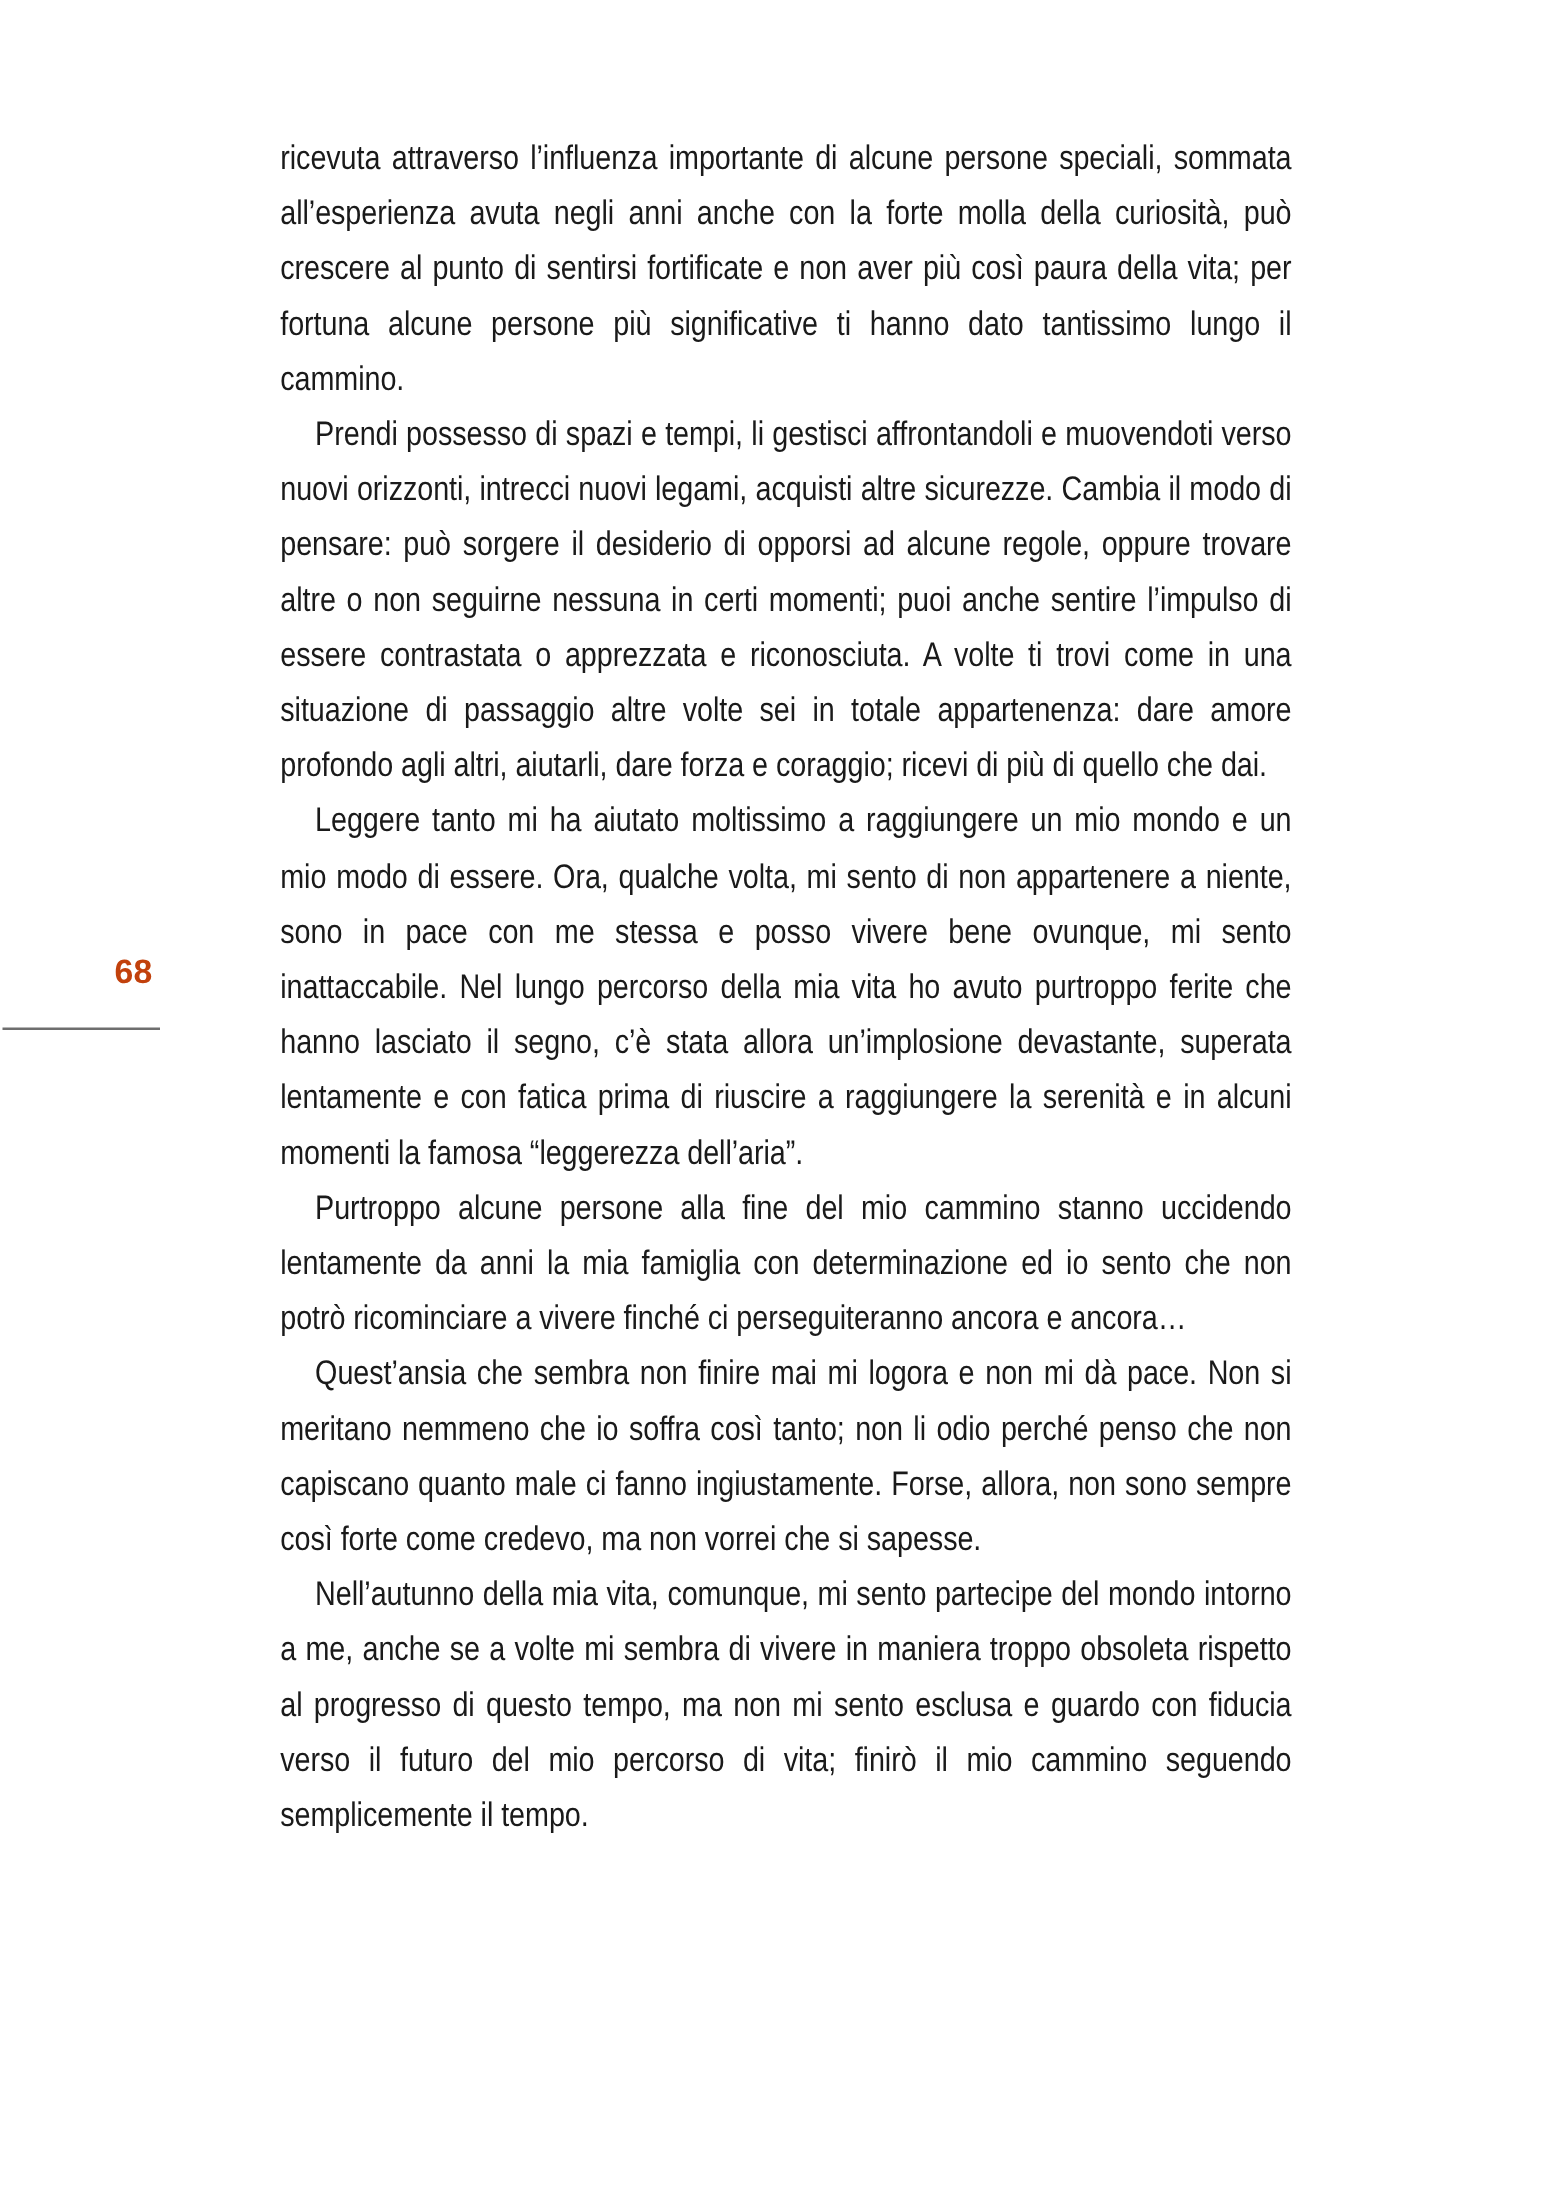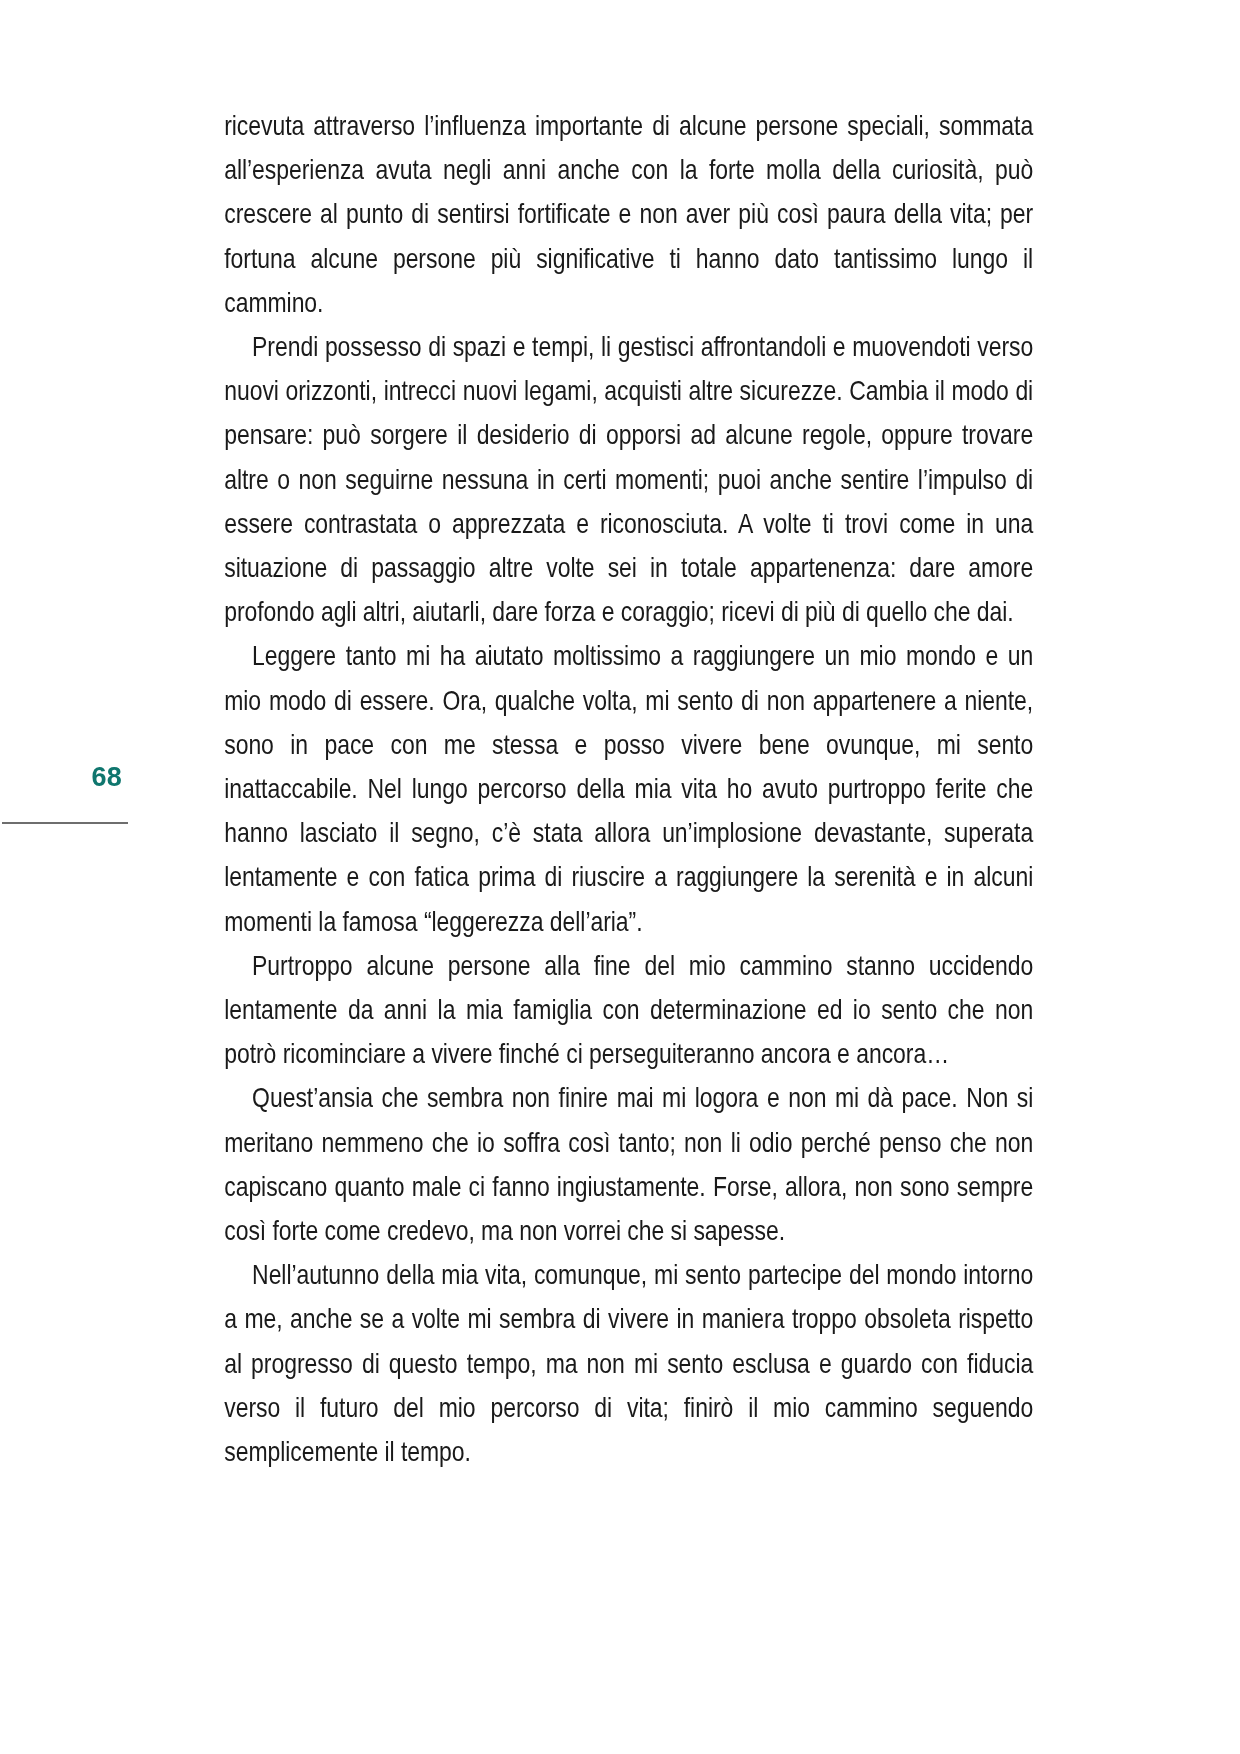--- a/index.html
+++ b/index.html
@@ -31,21 +31,21 @@
     top: 762px;
     width: 130px;
   }
   #folio-number {
     font-size: 27px;
     font-weight: bold;
     line-height: 30px;
     text-align: right;
     padding-right: 8px;
     letter-spacing: 0.2px;
-    color: #0f766e;
+    color: #c2410c;
   }
   #folio-rule {
     margin-top: 30px;
     margin-left: 2px;
     width: 126px;
     height: 2px;
     background: #6e6e6e;
   }
 
   

